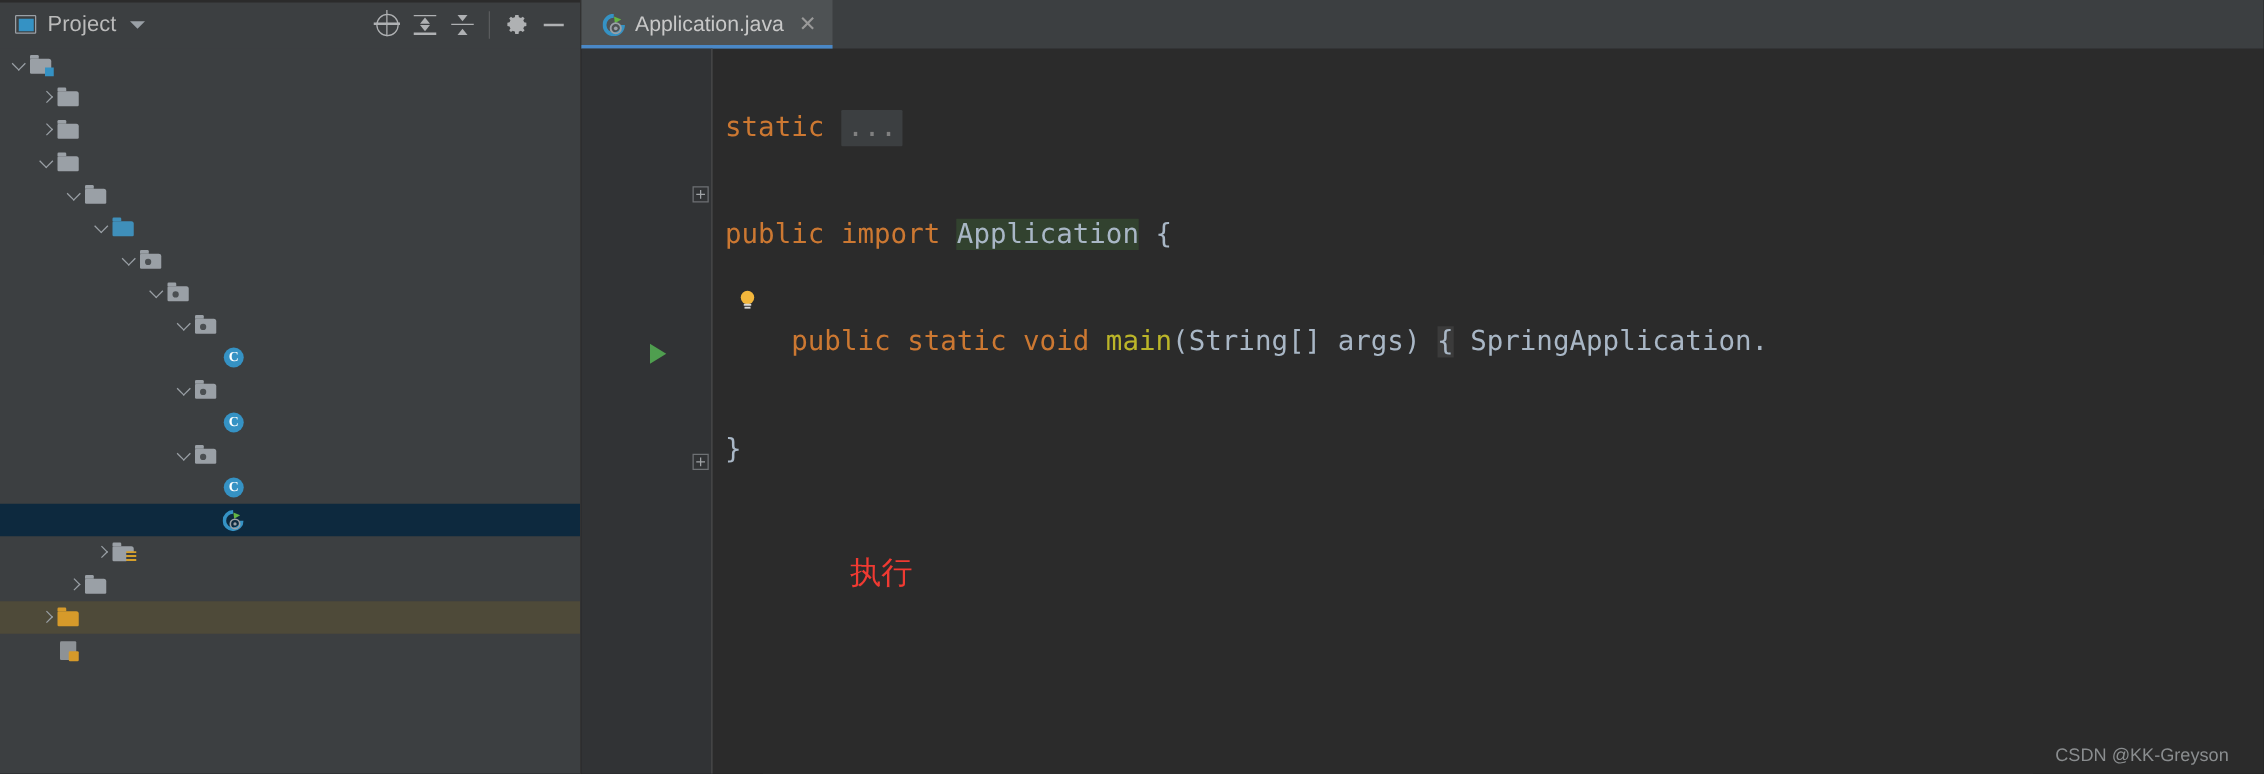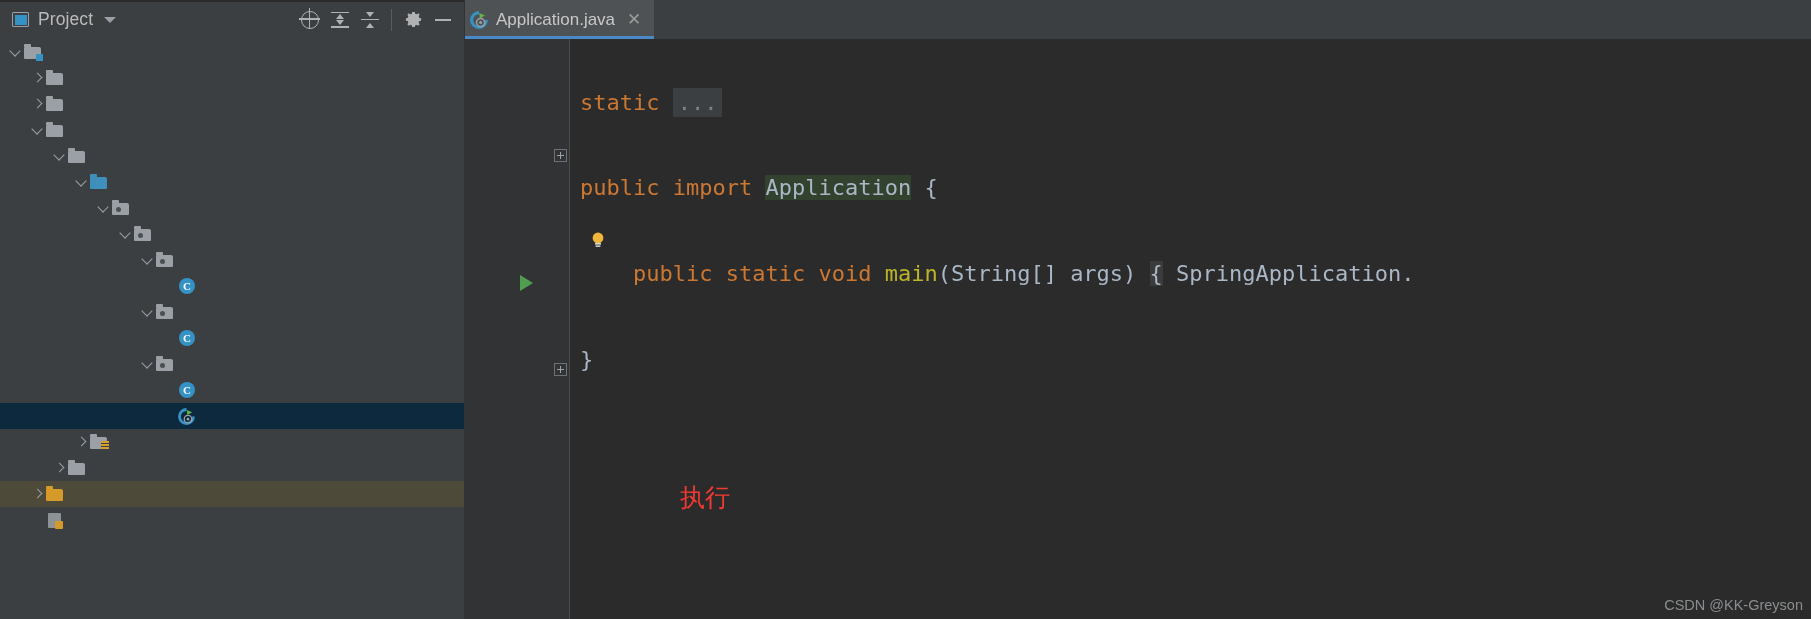--- a/index.html
+++ b/index.html
@@ -288,21 +288,21 @@
     height: 39px;
     background: #3c3f41;
     display: flex;
     align-items: stretch;
     position: relative;
   }
   .tab {
     display: flex;
     align-items: center;
     gap: 8px;
-    padding: 0 13px 0 5px;
+    padding: 0 13px 0 17px;
     background: #4e5254;
     position: relative;
     cursor: default;
   }
   .tab::after {
     content: "";
     position: absolute;
     left: 0; right: 0; bottom: 0;
     height: 3px;
     background: #4a88c7;
@@ -406,21 +406,21 @@
   .hl-brace {
     background: #3b3b3b;
   }
   .cn-note {
     color: #f03a32;
     font-family: "DejaVu Sans", sans-serif;
     font-size: 25px;
   }
   .watermark {
     position: absolute;
-    right: 8px;
+    right: 28px;
     bottom: 6px;
     color: #8a8d8f;
     font-size: 14.5px;
     font-family: "Liberation Sans", sans-serif;
   }
   .topline {
     position: absolute;
     left: 0; right: 0; top: 0;
     height: 2px;
     background: #2b2b2b;
@@ -643,19 +643,19 @@
           <div class="cl"></div>
           <div class="cl"><span class="punct">    </span><span class="kw">public</span><span class="punct"> </span><span class="kw">static</span><span class="punct"> </span><span class="kw">void</span><span class="punct"> </span><span class="ann">main</span><span class="punct">(</span><span class="id">String[] args</span><span class="punct">)</span><span class="punct"> </span><span class="hl-brace">{</span><span class="punct"> </span><span class="id">SpringApplication.</span></div>
           <div class="cl"></div>
           <div class="cl"><span class="punct">}</span></div>
           <div class="cl"></div>
           <div style="position: absolute; left: 20px; top: 192.2px; width: 16px; height: 18px;"><svg viewBox="0 0 16 18" width="16" height="18">
               <circle cx="8" cy="7" r="5.4" fill="#f2b63c"></circle>
               <rect x="5" y="12" width="6" height="1.6" fill="#d8d8d8"></rect>
               <rect x="5.6" y="14.4" width="4.8" height="1.5" fill="#d8d8d8"></rect>
             </svg></div>
-          <div class="cn-note" style="position: absolute; left: 110px; top: 398.2px; line-height: 42.8px; color: rgb(240, 58, 50); margin-top: 40px;">执行</div>
+          <div class="cn-note" style="position: absolute; left: 110px; top: 398.2px; line-height: 42.8px; color: rgb(240, 58, 50);">执行</div>
         </div>
     </div>
 
     <div class="watermark">CSDN @KK-Greyson</div>
   </div>
 </div>
 
 </body></html>

